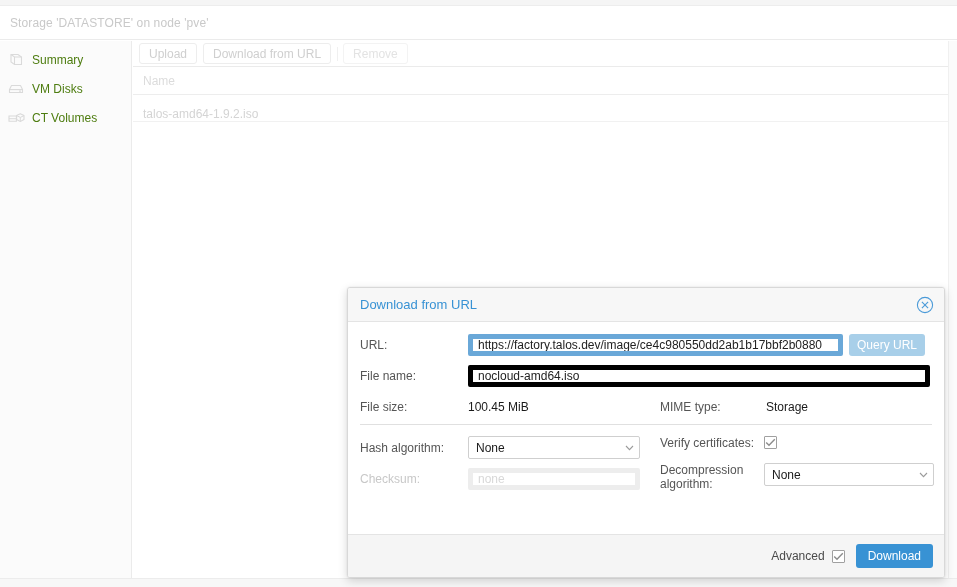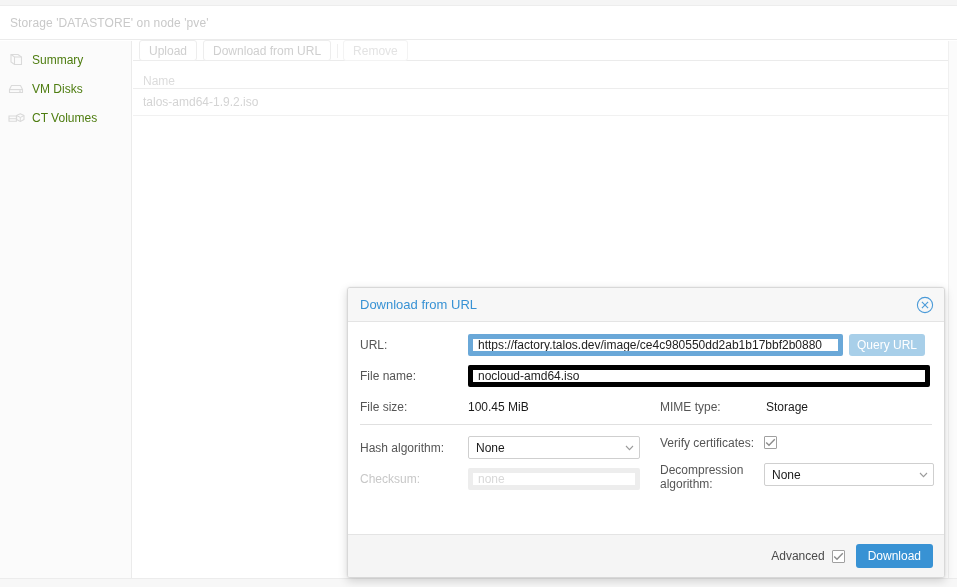--- a/index.html
+++ b/index.html
@@ -59,44 +59,44 @@
     position: absolute; top: 41px; left: 948px; width: 9px; height: 537px;
     background: #fbfbfb; border-left: 1px solid #f0f0f0;
   }
   .bottom-strip {
     position: absolute; top: 578px; left: 0; width: 957px; height: 9px;
     background: #f7f7f7; border-top: 1px solid #ececec;
   }
 
   
   .toolbar {
-    height: 20px; display: flex; align-items: center;
+    height: 26px; display: flex; align-items: center;
     padding: 0 6px; border-bottom: 1px solid #ebebeb;
   }
   .tb-btn {
     height: 21px; padding: 0 9px;
     border: 1px solid #ededed; background: #ffffff; border-radius: 3px;
     font-size: 12px; color: #cfcfcf; font-family: inherit;
     display: flex; align-items: center; margin-right: 6px;
     cursor: default;
   }
   .tb-btn.disabled { color: #e3e3e3; border-color: #f3f3f3; }
   .tb-sep {
     width: 1px; height: 14px; background: #f0f0f0; margin: 0 5px 0 0;
   }
 
   
   .tbl-head {
-    height: 28px; display: flex; align-items: flex-end;
+    height: 28px; display: flex; align-items: center;
     border-bottom: 1px solid #ededed;
     padding-left: 10px;
     font-size: 12px; color: #dcdcdc;
   }
   .tbl-row {
-    height: 27px; display: flex; align-items: center;
+    height: 27px; display: flex; align-items: flex-end;
     border-bottom: 1px solid #f1f1f1;
     padding-left: 10px;
     font-size: 12px; color: #d4d4d4;
   }
 
   
   .modal {
     position: absolute; left: 347px; top: 287px;
     width: 598px; height: 291px;
     background: #ffffff;

